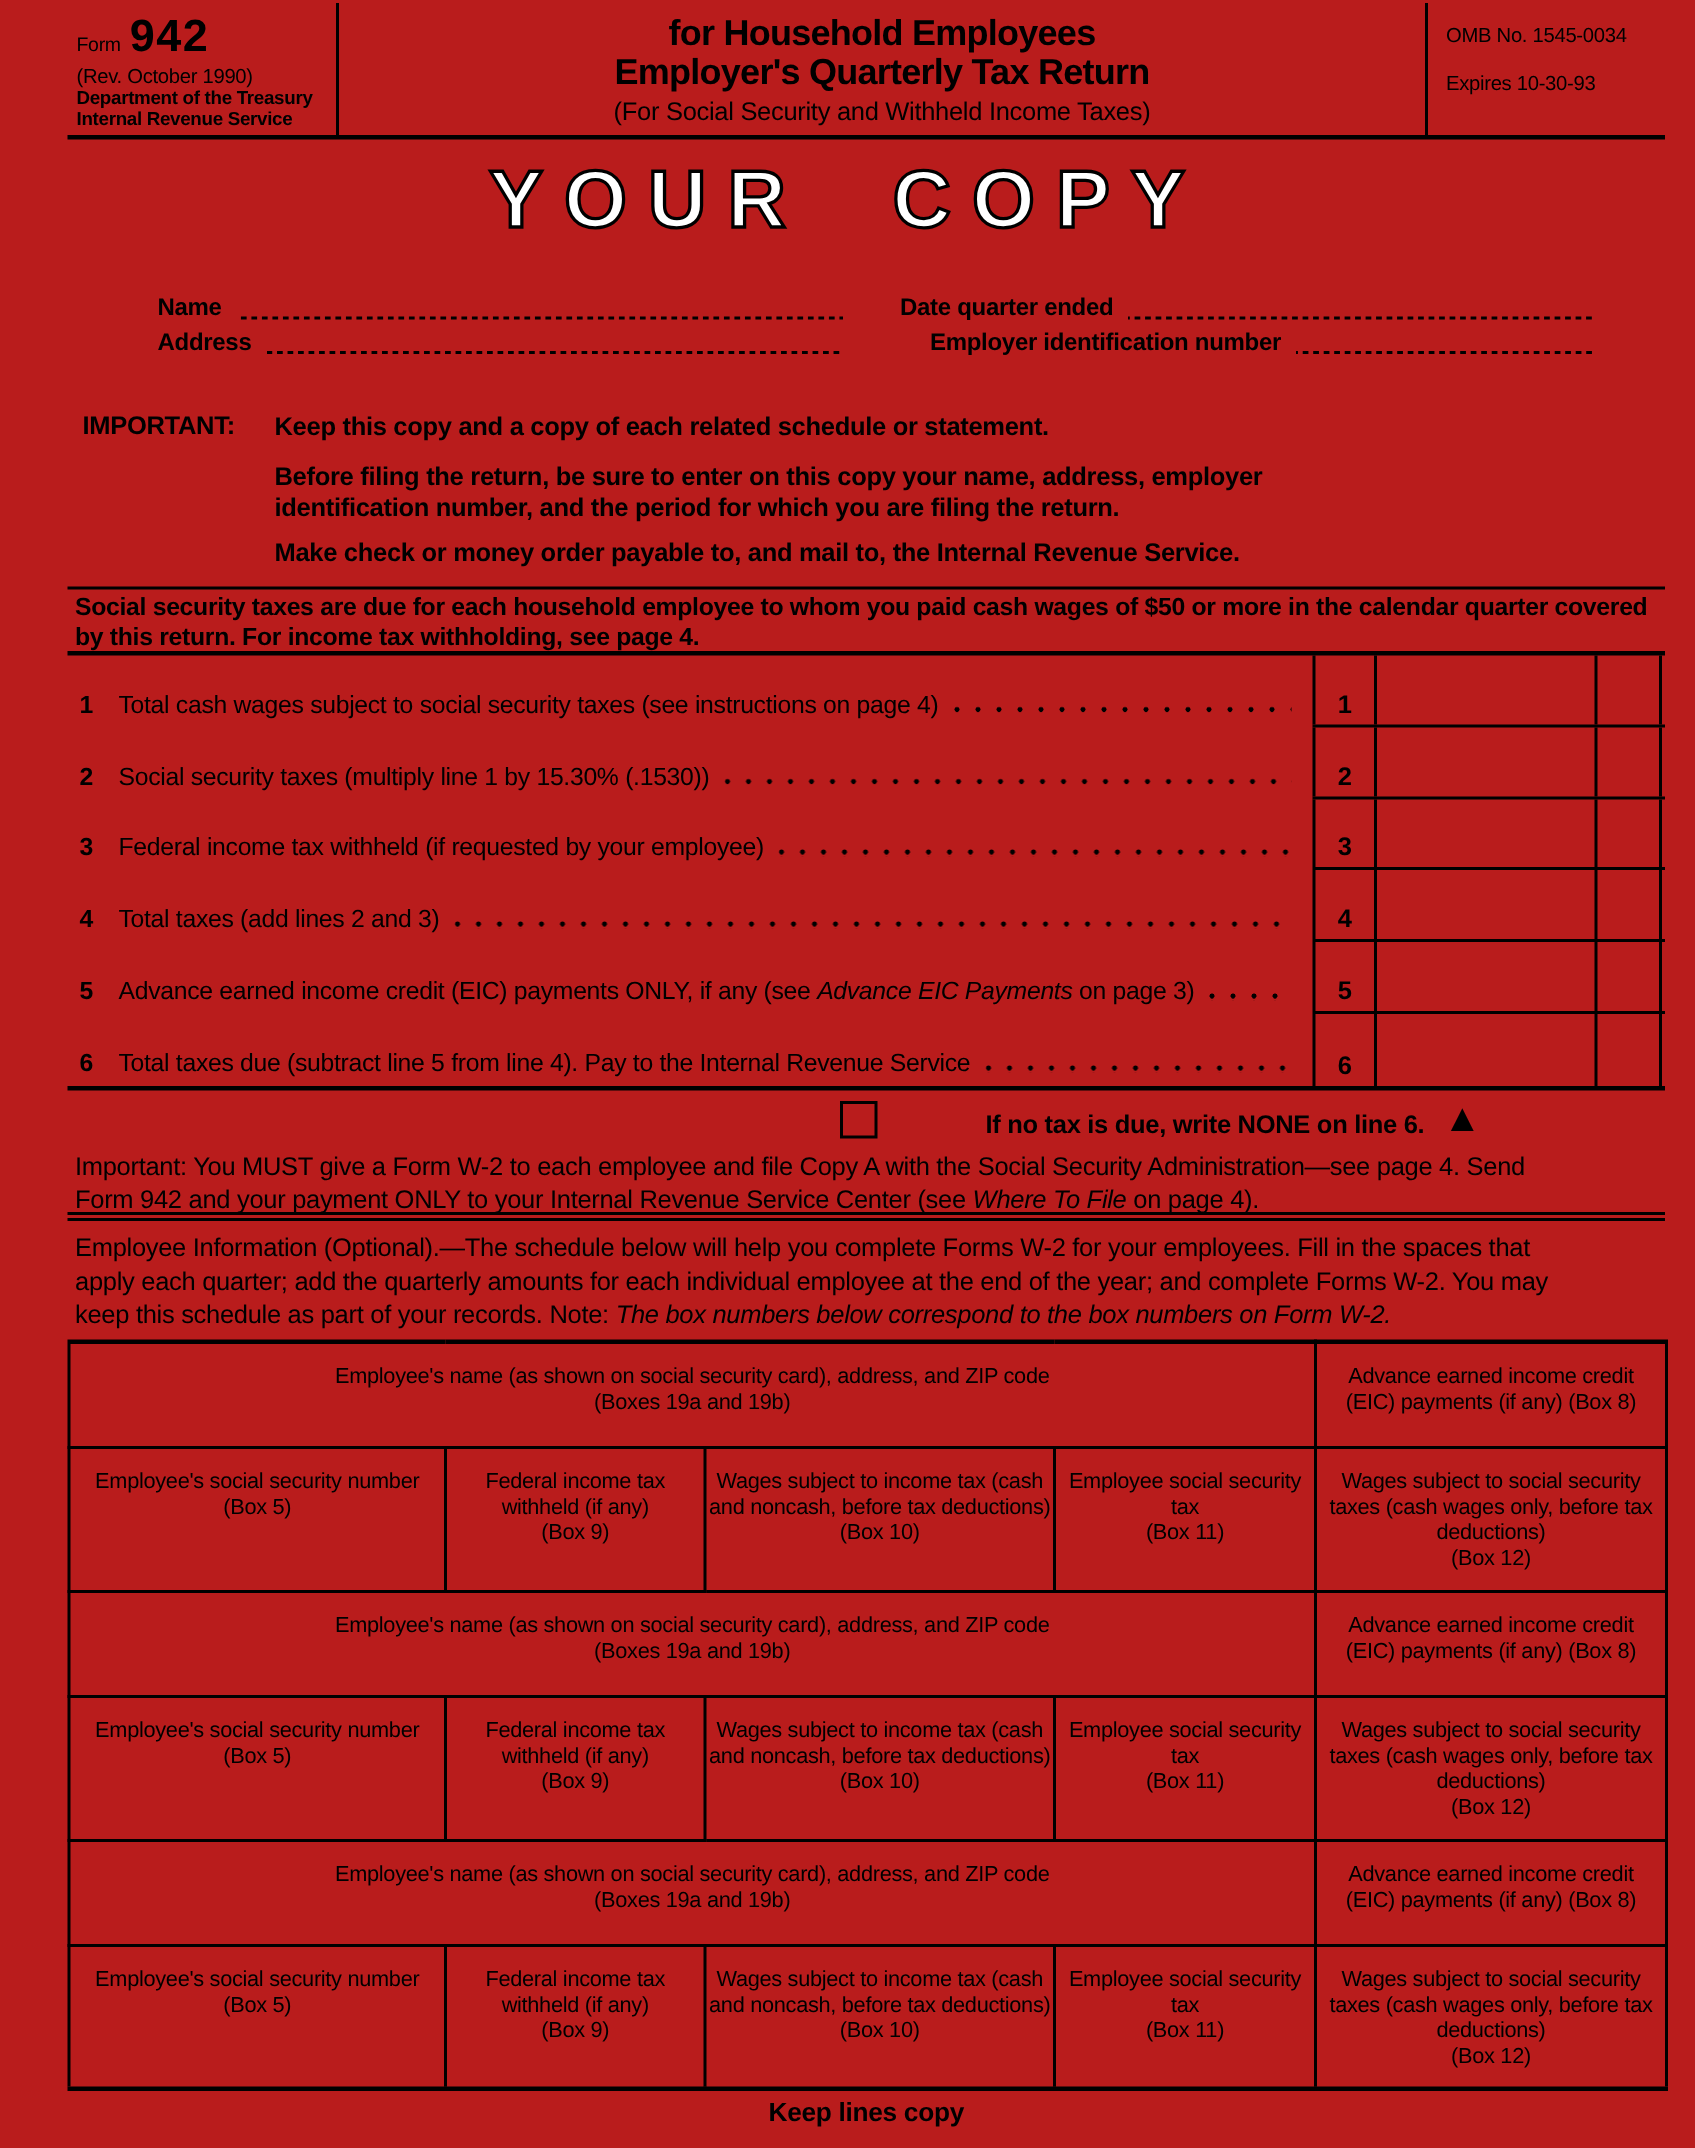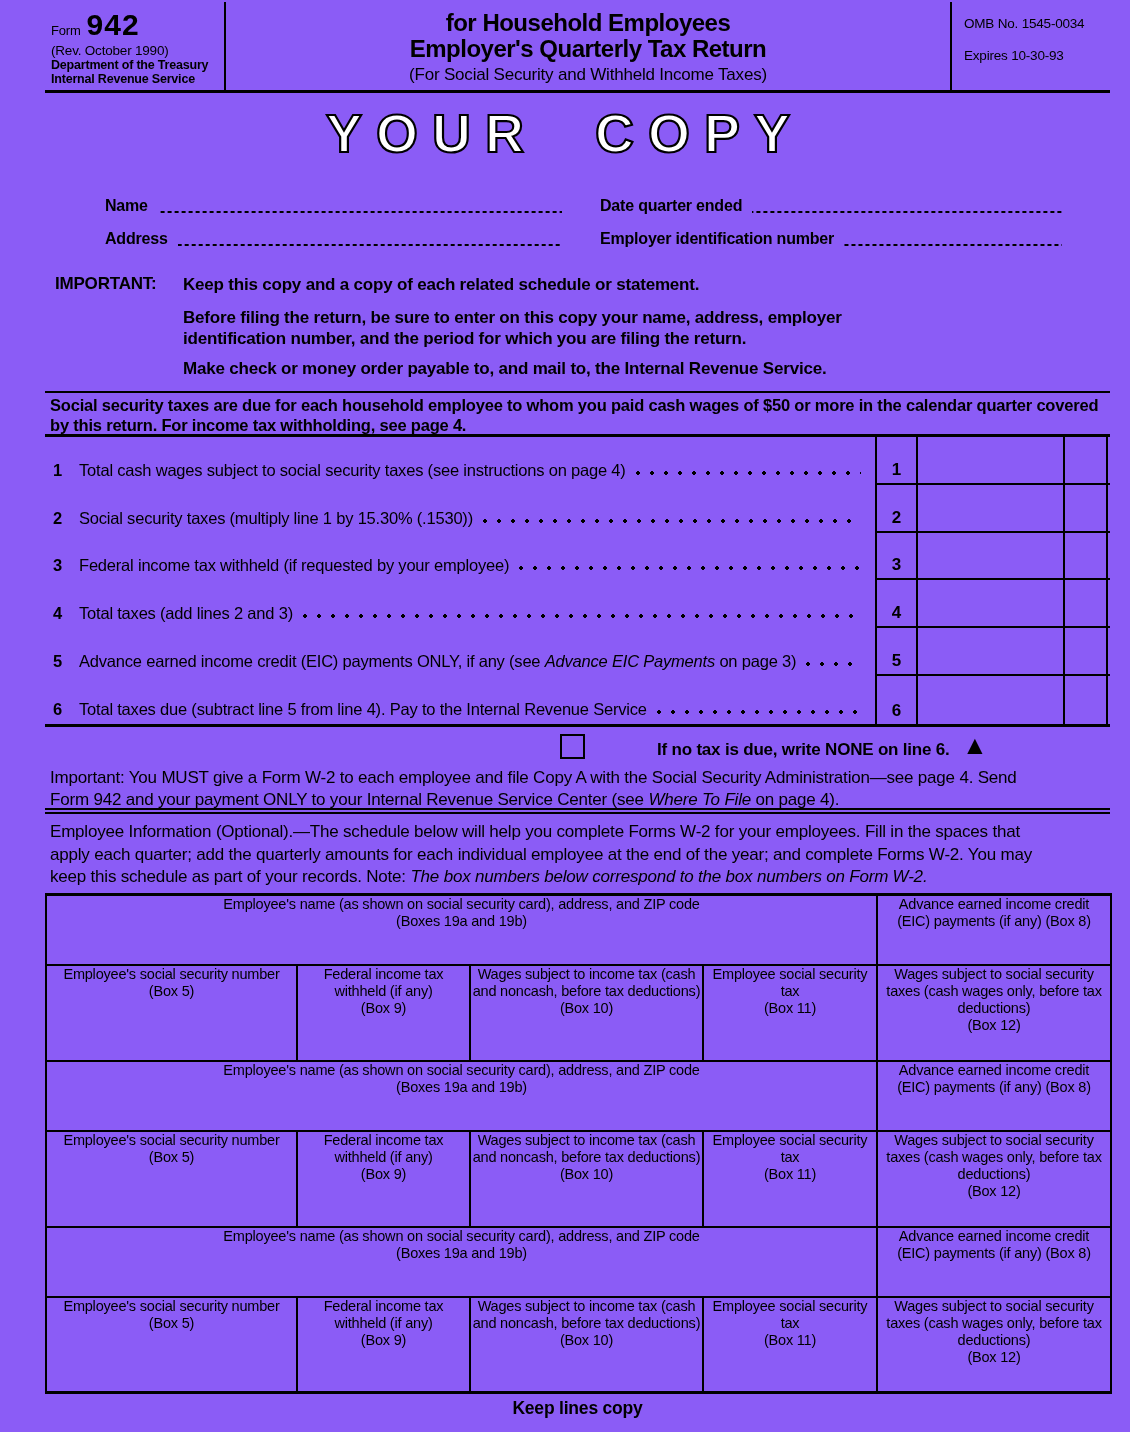--- a/index.html
+++ b/index.html
@@ -1,18 +1,18 @@
 <!DOCTYPE html>
 <html><head>
 <meta charset="utf-8">
 <style>
   * { margin:0; padding:0; box-sizing:border-box; }
   html,body { background:#e8e8e8; }
   .page {
-    position:relative; width:1130px; height:1432px; background:#8b5cf6; color:#000;
+    position:relative; width:1130px; height:1432px; background:#b91c1c; color:#000;
     font-family:"Liberation Sans", sans-serif; margin:0 auto; overflow:hidden;
     letter-spacing:-0.2px;
   }
   
   .header { position:absolute; top:2px; left:45px; width:1065px; height:91px;
     display:flex; border-bottom:3px solid #000; }
   .hbox-left { width:181px; padding:6px 4px 0 6px; border-right:2px solid #000; }
   .form-word { font-size:13px; }
   .form-num { font-size:30px; font-weight:bold; margin-left:6px; letter-spacing:1px; }
   .rev { font-size:13.5px; margin-top:1px; }
@@ -67,21 +67,21 @@
   .notax { position:absolute; left:607px; top:6px; font-weight:bold; }
   .tri { position:absolute; left:912px; top:-4px; font-size:26px; }
   .imp-note { position:absolute; top:767px; left:50px; width:995px; font-size:17px; line-height:21.5px; }
   .rule-double { position:absolute; top:808px; left:45px; width:1065px; height:6px;
     border-top:2px solid #000; border-bottom:2px solid #000; }
   .emp-info { position:absolute; top:821px; left:50px; width:1005px; font-size:17px; line-height:22.5px; }
   
   .emp-table { position:absolute; top:893px; left:45px; width:1065px;
     border-collapse:collapse; table-layout:fixed; }
   .emp-table td { border:2px solid #000; vertical-align:top; text-align:center;
-    font-size:14.5px; line-height:17px; padding-top:0; }
+    font-size:14.5px; line-height:17px; padding-top:14px; }
   .emp-table { border-top:3px solid #000; border-bottom:3px solid #000; }
   .name-row td { height:70px; }
   .hdr-row td { height:96px; }
   .footer { position:absolute; top:1398px; left:45px; width:1065px; text-align:center;
     font-weight:bold; font-size:17.5px; }
   b.inline { font-weight:normal; }
   i.inline { font-style:italic;margin-top:19px; }
 </style>
 </head>
 <body>
@@ -113,21 +113,21 @@
   <div class="id-row" style="top:197px;">
     <div class="id-left">
       <span class="flabel">Name</span>
       <span class="dashline"></span>
     </div>
     <div class="id-right">
       <span class="flabel">Date quarter ended</span>
       <span class="dashline"></span>
     </div>
   </div>
-  <div class="id-row" style="top:230px;">
+  <div class="id-row" style="top:220px;gap:20px;">
     <div class="id-left">
       <span class="flabel">Address</span>
       <span class="dashline"></span>
     </div>
     <div class="id-right">
       <span class="flabel">Employer identification number</span>
       <span class="dashline"></span>
     </div>
   </div>
 

